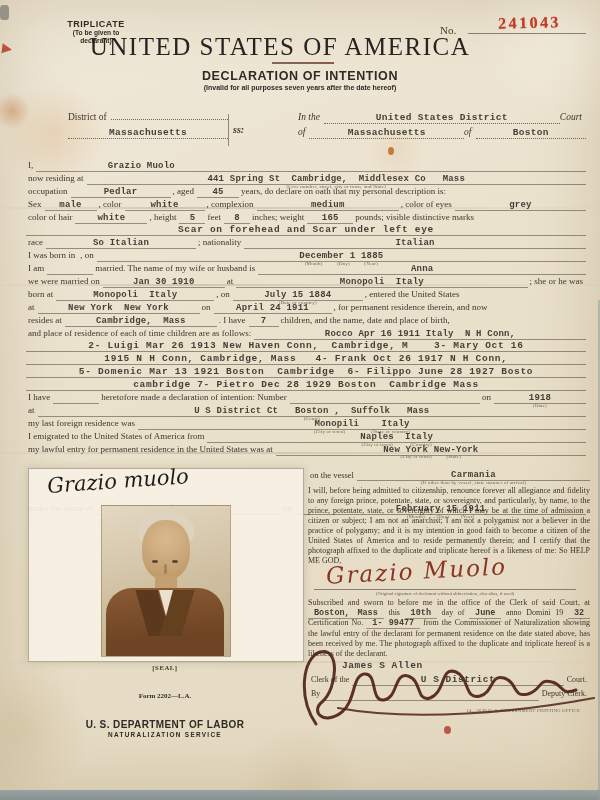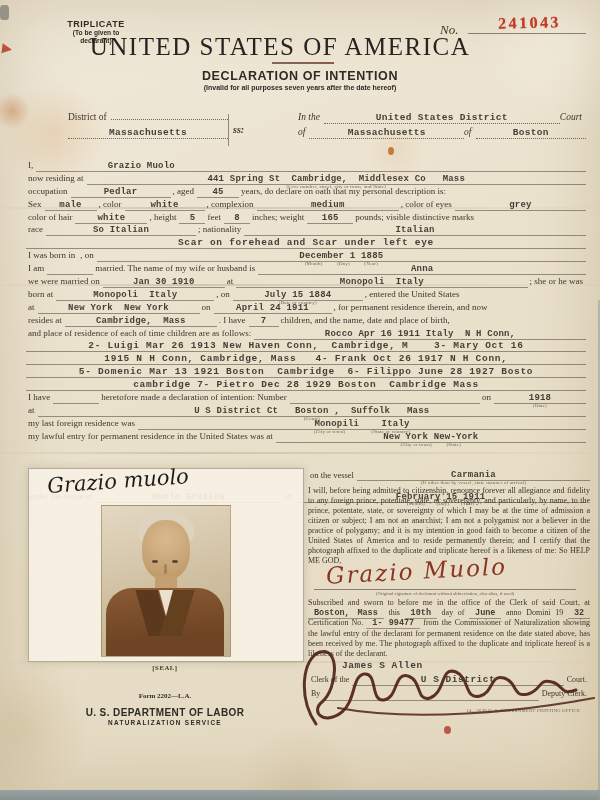--- a/index.html
+++ b/index.html
@@ -20,21 +20,21 @@
   .sans{font-family:"Liberation Sans",sans-serif;color:#2e2a24;}
   .typed{font-family:"Liberation Mono",monospace;font-weight:bold;color:#453f37;}
   .script{font-family:"DejaVu Serif",serif;font-style:italic;}
   .crease{position:absolute;left:0;width:100%;height:2px;
     background:linear-gradient(90deg,rgba(120,95,70,.02),rgba(120,95,70,.22) 30%,rgba(120,95,70,.10) 70%,rgba(120,95,70,.02));}
   
   #copyblock{left:46px;top:19px;width:100px;text-align:center;}
   #copyblock .t1{font-size:9px;font-weight:bold;letter-spacing:.5px;}
   #copyblock .t2{font-size:6.6px;font-weight:bold;line-height:7.5px;}
   #noblock{left:440px;top:20px;width:150px;}
-  #no-label{font-size:13px;font-style:italic;}
+  #no-label{font-size:11px;}
   #doc-number{position:absolute;left:58px;top:-6px;font-size:16px;letter-spacing:2.5px;
     color:#c23a2a;font-family:"Liberation Serif",serif;font-weight:bold;transform:rotate(-1.5deg);
     text-shadow:0 0 1px rgba(194,58,42,.6);}
   #no-line{position:absolute;left:28px;top:13px;width:118px;border-bottom:1px solid rgba(80,60,50,.6);}
   #country-title{left:0;top:33px;width:560px;text-align:center;font-size:25px;letter-spacing:1.5px;color:#272420;}
   #title-rule{left:272px;top:62px;width:62px;height:2px;background:linear-gradient(90deg,#7b6a5c,#8a5a4e);}
   #form-title{left:0;top:69px;width:600px;text-align:center;font-size:12.5px;font-weight:bold;letter-spacing:.6px;}
   #form-note{left:0;top:84px;width:600px;text-align:center;font-size:7px;font-weight:bold;}
   
   #venue-left{left:28px;top:112px;width:200px;}
@@ -71,21 +71,21 @@
   .p-mouth{position:absolute;left:18px;top:58px;width:12px;height:2px;background:rgba(120,85,55,.6);border-radius:2px;}
   .p-neck{position:absolute;left:53px;top:70px;width:22px;height:16px;background:#c49f72;}
   .p-coat{position:absolute;left:4px;top:82px;width:118px;height:70px;border-radius:26px 26px 0 0;
       background:linear-gradient(175deg,#8a5a34,#6e4424 70%);}
   .p-lapelL{position:absolute;left:40px;top:84px;width:22px;height:46px;background:#5c381c;transform:skewX(16deg);}
   .p-lapelR{position:absolute;left:64px;top:84px;width:22px;height:46px;background:#64401f;transform:skewX(-16deg);}
   .p-shirt{position:absolute;left:57px;top:84px;width:14px;height:26px;background:#e9e1cb;clip-path:polygon(0 0,100% 0,50% 100%);}
   #seal-label{left:28px;top:664px;width:274px;text-align:center;font-size:6.8px;font-weight:bold;letter-spacing:.5px;color:#3f382e;}
   #form-footer{left:28px;top:692px;width:274px;text-align:center;}
   #form-number{font-size:7px;font-weight:bold;color:#332e26;}
-  #dept1{font-size:10px;font-weight:bold;letter-spacing:.4px;margin-top:7px;}
+  #dept1{font-size:10px;font-weight:bold;letter-spacing:.4px;margin-top:19px;}
   #dept2{font-size:6.4px;font-weight:bold;letter-spacing:1.3px;margin-top:1px;}
   
   #right-col{left:308px;top:470px;width:282px;height:268px;}
   #vessel-row{display:flex;align-items:flex-start;height:13px;}
   #oath{position:absolute;left:0;top:16px;width:282px;font-size:8px;line-height:10px;text-align:justify;color:#3a342c;}
   #mid-signature{position:absolute;left:18px;top:88px;font-size:23px;color:#8a3524;transform:rotate(-3deg);white-space:nowrap;letter-spacing:2px;}
   #sig-line{position:absolute;left:6px;top:119px;width:262px;border-bottom:1px solid rgba(80,68,52,.6);}
   #sig-caption{position:absolute;left:0px;top:121px;width:274px;text-align:center;font-size:4.8px;color:#6d6354;}
   #sworn{position:absolute;left:0;top:128px;width:282px;font-size:8px;line-height:10.2px;text-align:justify;color:#3a342c;}
   .inlv{font-family:"Liberation Mono",monospace;font-weight:bold;font-size:8.5px;color:#453f37;
@@ -189,27 +189,27 @@
           <span class="fv typed" style="min-width: 72px;">white</span>
           <span class="fp print">, height</span>
           <span class="fv typed" style="min-width: 26px;">5</span>
           <span class="fp print">feet</span>
           <span class="fv typed" style="min-width: 26px;">8</span>
           <span class="fp print">inches; weight</span>
           <span class="fv typed" style="min-width: 46px;">165</span>
           <span class="fp print">pounds; visible distinctive marks</span>
         </div>
         <div class="fline">
+          <span class="fcv typed">Scar on forehead and Scar under left eye</span>
+        </div>
+        <div class="fline">
           <span class="fp print">race</span>
           <span class="fv typed" style="min-width: 150px;">So Italian</span>
           <span class="fp print">; nationality</span>
           <span class="fv typed grow">Italian</span>
-        </div>
-        <div class="fline">
-          <span class="fcv typed">Scar on forehead and Scar under left eye</span>
         </div>
         <div class="fline">
           <span class="fp print">I was born in</span>
           <span class="fp print">, on</span>
           <span class="fv typed grow">December 1 1885<i class="fcap">(Month)          (Day)          (Year)</i></span>
         </div>
         <div class="fline">
           <span class="fp print">I am</span>
           <span class="fu" style="min-width: 46px;"></span>
           <span class="fp print">married. The name of my wife or husband is</span>
@@ -267,20 +267,24 @@
           <span class="fp print">on</span>
           <span class="fv typed" style="min-width: 92px;">1918<i class="fcap">(Date)</i></span>
         </div>
         <div class="fline">
           <span class="fp print">at</span>
           <span class="fv typed grow">U S District Ct   Boston ,  Suffolk   Mass<i class="fcap">(Court)</i></span>
         </div>
         <div class="fline">
           <span class="fp print">my last foreign residence was</span>
           <span class="fv typed grow">Monopili    Italy<i class="fcap">(City or town)                  (State or country)</i></span>
+        </div>
+        <div class="fline">
+          <span class="fp print">I emigrated to the United States of America from</span>
+          <span class="fv typed grow">Naples  Italy<i class="fcap">(City or town)            (Country)</i></span>
         </div>
         <div class="fline">
           <span class="fp print">my lawful entry for permanent residence in the United States was at</span>
           <span class="fv typed grow">New York New-York<i class="fcap">(City or town)          (State)</i></span>
         </div>
         <div class="fline">
           <span class="fp print">under the name of</span>
           <span class="fv typed" style="min-width: 185px; margin-top: 48px;">Muolo Grazios</span>
           <span class="fp print">on</span>
           <span class="fv typed grow">February 15 1911<i class="fcap">(Month)        (Day)        (Year)</i></span>

